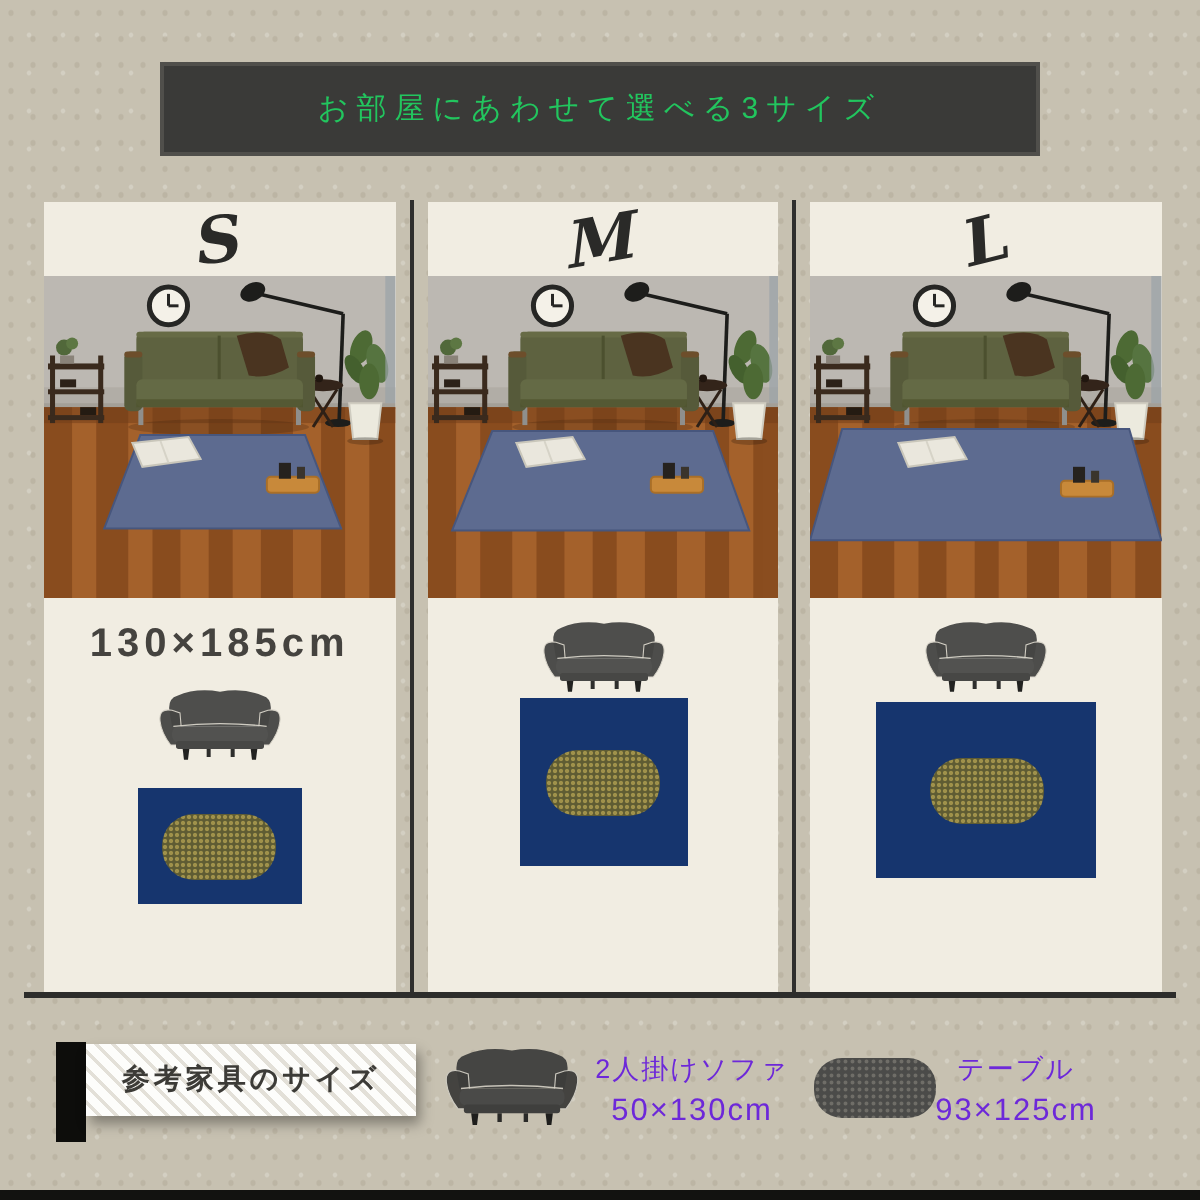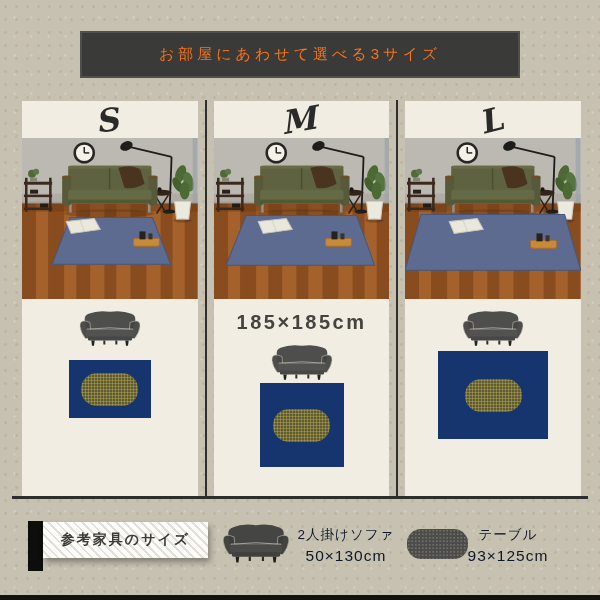--- a/index.html
+++ b/index.html
@@ -11,21 +11,21 @@
       radial-gradient(rgba(115,100,75,.13) 1px, transparent 1.6px),
       radial-gradient(rgba(255,255,255,.22) .8px, transparent 1.4px);
     background-size:11px 13px,17px 19px;
     background-position:0 0,6px 8px;
   }
   
   .banner{
     position:absolute;left:80px;top:31px;width:440px;height:47px;
     background:#3a3a38;border:2px solid #504f4b;box-sizing:border-box;
     display:flex;align-items:center;justify-content:center;
-    color:#f97316;font-size:15px;letter-spacing:4px;font-weight:400;
+    color:#22c55e;font-size:15px;letter-spacing:4px;font-weight:400;
   }
   
   .columns{position:absolute;left:22px;top:101px;width:559px;height:395px;display:flex;gap:16px;}
   .panel{flex:1;background:#f1ede2;display:flex;flex-direction:column;align-items:center;box-sizing:border-box;}
   .letter-area{height:37px;display:flex;align-items:center;justify-content:center;}
   .letter{font-family:"DejaVu Serif",serif;font-style:italic;font-weight:700;
     font-size:32px;color:#28282
 6;line-height:1;color:#2a2a28;}
   .panel:nth-child(1) .letter{transform:rotate(-6deg);}
   .panel:nth-child(2) .letter{transform:rotate(-10deg) skewX(-6deg);}
@@ -52,21 +52,21 @@
   
   .legend-tab{position:absolute;left:28px;top:521px;width:15px;height:50px;background:#0d0d0b;}
   .legend-box{
     position:absolute;left:43px;top:522px;width:165px;height:36px;box-sizing:border-box;
     background:repeating-linear-gradient(45deg,#fdfdfb 0 4px,#e3e0d8 4px 6px);
     box-shadow:2px 4px 6px rgba(0,0,0,.35);
     display:flex;align-items:center;justify-content:center;
     font-size:14px;font-weight:600;letter-spacing:2px;color:#3c3b37;
   }
   .legend-sofa{position:absolute;left:221px;top:522px;}
-  .legend-text{position:absolute;top:525px;text-align:center;color:#0f172a;}
+  .legend-text{position:absolute;top:525px;text-align:center;color:#6d28d9;}
   .legend-text .l1{font-size:13.5px;letter-spacing:1px;line-height:20px;}
   .legend-text .l2{font-size:15.5px;letter-spacing:1px;line-height:22px;}
   .legend-text.sofa-text{left:292px;width:108px;}
   .legend-text.table-text{left:461px;width:94px;}
   .legend-table-icon{
     position:absolute;left:407px;top:529px;width:61px;height:30px;border-radius:14px;
     background-color:#4b4b49;
     background-image:radial-gradient(rgba(195,190,175,.3) .7px, transparent 1.2px);
     background-size:3.5px 3.5px;
   }
@@ -166,20 +166,21 @@
       <g>
         <polygon points="44,84 72,81 78,92 49,96" fill="#eae7dd" stroke="#c9c6ba" stroke-width="1"></polygon>
         <line x1="58" y1="83" x2="62" y2="94" stroke="#d6d3c7"></line>
       </g>
       <g>
         <rect x="111" y="101" width="26" height="8" rx="2" fill="#c8893a" stroke="#a96f28"></rect>
         <rect x="117" y="94" width="6" height="8" fill="#26221e"></rect>
         <rect x="126" y="96" width="4" height="6" fill="#3a342c"></rect>
       </g>
     </svg>
+    <div class="dim-label">130×185cm</div>
     <div class="diagram">
       <svg class="sofa-svg" viewBox="0 0 96 58">
         <path d="M16,7 Q30,1 48,4 Q66,1 80,7 Q87,9 86,18 L84,30 L12,30 L10,18 Q9,9 16,7 Z" fill="#4e4e4c"></path>
         <path d="M12,18 Q2,16 3,26 Q4,35 11,44 L20,44 L18,20 Z" fill="#454543" stroke="#d8d4c9" stroke-width=".8" opacity=".95"></path>
         <path d="M84,18 Q94,16 93,26 Q92,35 85,44 L76,44 L78,20 Z" fill="#454543" stroke="#d8d4c9" stroke-width=".8" opacity=".95"></path>
         <rect x="12" y="30" width="72" height="12" rx="5" fill="#525250"></rect>
         <path d="M13,30 Q48,26 83,30" stroke="#ddd9ce" stroke-width="1" fill="none" opacity=".9"></path>
         <rect x="15" y="41" width="66" height="6" rx="2" fill="#474745"></rect>
         <path d="M20,47 l5,0 l-1,8 l-3,0 z" fill="#222220"></path>
         <path d="M71,47 l5,0 l-1,8 l-3,0 z" fill="#222220"></path>
@@ -278,21 +279,20 @@
       <g>
         <polygon points="44,84 72,81 78,92 49,96" fill="#eae7dd" stroke="#c9c6ba" stroke-width="1"></polygon>
         <line x1="58" y1="83" x2="62" y2="94" stroke="#d6d3c7"></line>
       </g>
       <g>
         <rect x="111" y="101" width="26" height="8" rx="2" fill="#c8893a" stroke="#a96f28"></rect>
         <rect x="117" y="94" width="6" height="8" fill="#26221e"></rect>
         <rect x="126" y="96" width="4" height="6" fill="#3a342c"></rect>
       </g>
     </svg>
-    <div class="dim-label">185×185cm</div>
     <div class="diagram">
       <svg class="sofa-svg" viewBox="0 0 96 58">
         <path d="M16,7 Q30,1 48,4 Q66,1 80,7 Q87,9 86,18 L84,30 L12,30 L10,18 Q9,9 16,7 Z" fill="#4e4e4c"></path>
         <path d="M12,18 Q2,16 3,26 Q4,35 11,44 L20,44 L18,20 Z" fill="#454543" stroke="#d8d4c9" stroke-width=".8" opacity=".95"></path>
         <path d="M84,18 Q94,16 93,26 Q92,35 85,44 L76,44 L78,20 Z" fill="#454543" stroke="#d8d4c9" stroke-width=".8" opacity=".95"></path>
         <rect x="12" y="30" width="72" height="12" rx="5" fill="#525250"></rect>
         <path d="M13,30 Q48,26 83,30" stroke="#ddd9ce" stroke-width="1" fill="none" opacity=".9"></path>
         <rect x="15" y="41" width="66" height="6" rx="2" fill="#474745"></rect>
         <path d="M20,47 l5,0 l-1,8 l-3,0 z" fill="#222220"></path>
         <path d="M71,47 l5,0 l-1,8 l-3,0 z" fill="#222220"></path>

